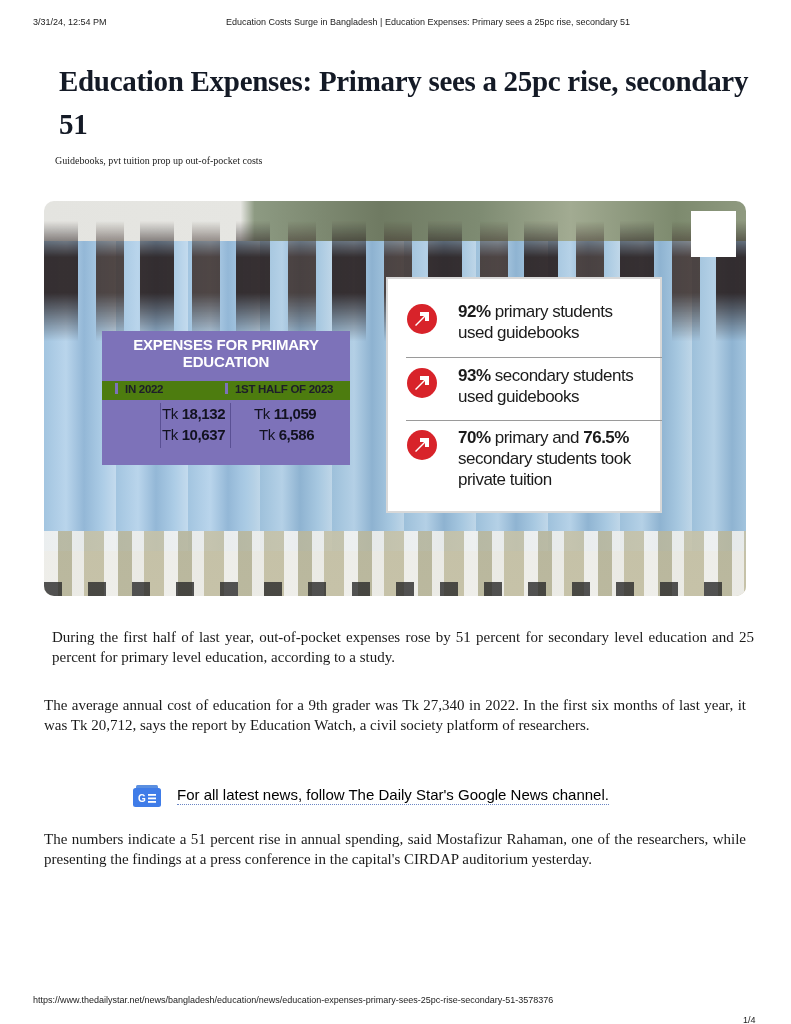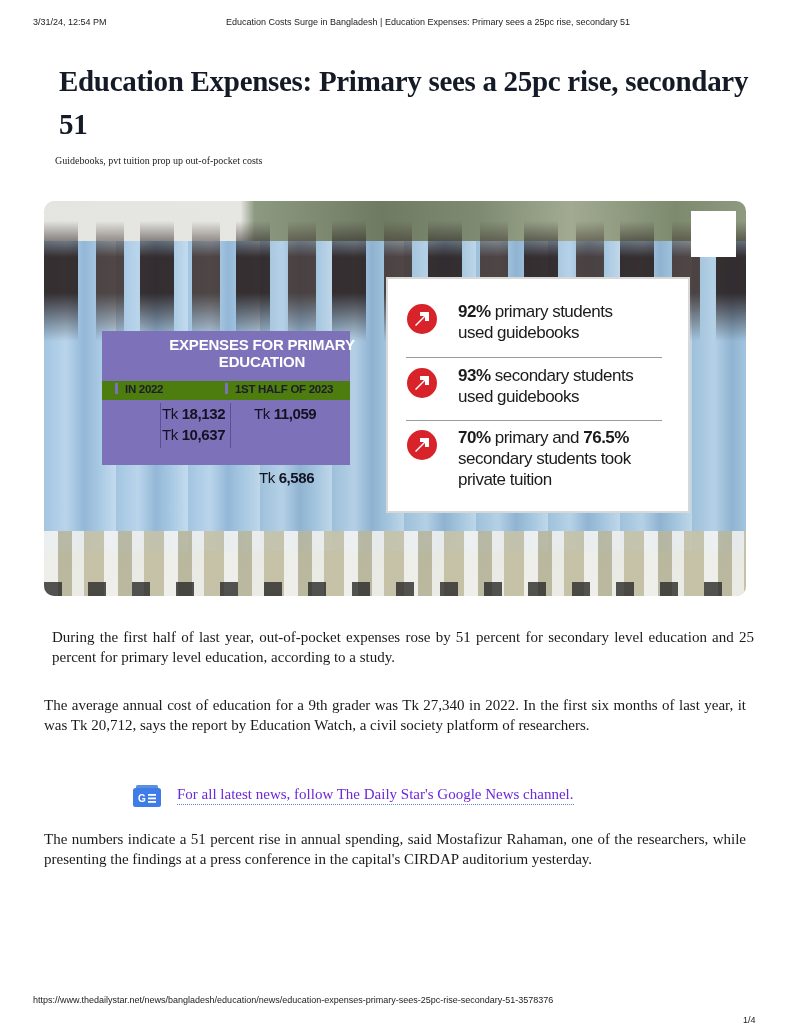--- a/index.html
+++ b/index.html
@@ -26,38 +26,38 @@
     background: repeating-linear-gradient(90deg, rgba(40,30,30,0.9) 0px, rgba(40,30,30,0.9) 34px, rgba(0,0,0,0) 34px, rgba(0,0,0,0) 52px, rgba(60,45,40,0.85) 52px, rgba(60,45,40,0.85) 80px, rgba(0,0,0,0) 80px, rgba(0,0,0,0) 96px);
     -webkit-mask-image: linear-gradient(180deg, rgba(0,0,0,0) 0%, #000 30%, #000 60%, rgba(0,0,0,0) 100%);
     mask-image: linear-gradient(180deg, rgba(0,0,0,0) 0%, #000 30%, #000 60%, rgba(0,0,0,0) 100%); }
   .hero .legs { position: absolute; left: 0; top: 330px; width: 100%; height: 65px;
     background: repeating-linear-gradient(90deg, #f3f3f1 0px, #f3f3f1 14px, #b9b79d 14px, #b9b79d 28px, #efefec 28px, #efefec 40px, #c6c2a8 40px, #c6c2a8 60px); opacity: 0.9; }
   .hero .shoes { position: absolute; left: 0; bottom: 0; width: 100%; height: 14px;
     background: repeating-linear-gradient(90deg, #2a2a2a 0px, #2a2a2a 18px, rgba(0,0,0,0) 18px, rgba(0,0,0,0) 44px); opacity: 0.8; }
   .hero .white-square { position: absolute; left: 647px; top: 10px; width: 45px; height: 46px; background: #ffffff; }
 
   .purple-box { position: absolute; left: 58px; top: 130px; width: 248px; height: 134px; background: #7d72b9; }
-  .purple-box .pb-title { position: absolute; left: 0; top: 5px; width: 100%; text-align: center; font-family: "Liberation Sans", sans-serif; font-weight: bold; font-size: 15px; line-height: 17px; color: #ffffff; letter-spacing: -0.2px; padding-left: 36px; }
+  .purple-box .pb-title { position: absolute; left: 0; top: 5px; width: 100%; text-align: center; font-family: "Liberation Sans", sans-serif; font-weight: bold; font-size: 15px; line-height: 17px; color: #ffffff; letter-spacing: -0.2px; }
   .purple-box .pb-header { position: absolute; left: 0; top: 50px; width: 100%; height: 19px; background: #4d7c0f; }
   .pb-header .col { position: absolute; top: 2px; font-family: "Liberation Sans", sans-serif; font-weight: bold; font-size: 11.5px; color: #1d1d2a; letter-spacing: -0.3px; }
   .pb-header .col .bar { display: inline-block; width: 3px; height: 11px; background: #7d72b9; margin-right: 7px; vertical-align: -1px; }
   .pb-header .col1 { left: 13px; }
   .pb-header .col2 { left: 123px; }
   .purple-box .divider { position: absolute; top: 72px; width: 1px; height: 45px; background: #5a5094; }
   .purple-box .divider.d1 { left: 58px; }
   .purple-box .divider.d2 { left: 128px; }
   .purple-box .val { position: absolute; font-family: "Liberation Sans", sans-serif; font-size: 15px; color: #121220; letter-spacing: -0.4px; }
   .purple-box .val .cur { font-weight: normal; }
   .purple-box .val .num { font-weight: bold; }
   .purple-box .v11 { left: 60px; top: 74px; }
   .purple-box .v12 { left: 152px; top: 74px; }
   .purple-box .v21 { left: 60px; top: 95px; }
-  .purple-box .v22 { left: 157px; top: 95px; margin-top: 43px; }
+  .purple-box .v22 { left: 157px; top: 95px; }
 
-  .stats-box { position: absolute; left: 342px; top: 76px; width: 304px; height: 236px; background: #ffffff; border: 2px solid #d8d8d8; box-sizing: border-box; }
+  .stats-box { position: absolute; left: 342px; top: 76px; width: 276px; height: 236px; background: #ffffff; border: 2px solid #d8d8d8; box-sizing: border-box; }
   .stat { position: absolute; left: 0; width: 100%; }
   .stat .arrow { position: absolute; left: 18px; width: 32px; height: 32px; }
   .stat .text { position: absolute; left: 70px; font-family: "Liberation Sans", sans-serif; font-size: 17px; line-height: 21px; color: #1b1b1b; letter-spacing: -0.5px; }
   .stat .text b { font-weight: bold; }
   .stat.s1 { top: 22px; }
   .stat.s1 .arrow { top: 2px; }
   .stat.s2 { top: 86px; }
   .stat.s2 .arrow { top: 2px; }
   .stat.s3 { top: 148px; }
   .stat.s3 .arrow { top: 2px; }
@@ -65,21 +65,21 @@
   .stats-box .sep.a { top: 78px; }
   .stats-box .sep.b { top: 141px; }
 
   .para { position: absolute; left: 44px; width: 702px; margin: 0; font-family: "Liberation Serif", serif; font-size: 15px; line-height: 20px; color: #1a1a1a; text-align: justify; }
   .p1 { top: 627px; margin-left: 8px; }
   .p2 { top: 695px; }
   .p3 { top: 829px; }
 
   .gnews { position: absolute; left: 133px; top: 785px; height: 24px; }
   .gnews .gicon { position: absolute; left: 0; top: 0; width: 28px; height: 22px; }
-  .gnews .glink { position: absolute; left: 44px; top: 1px; white-space: nowrap; font-family: Liberation Serif, serif; font-size: 15px; color: #6d28d9; border-bottom: 1px dotted #6b86c4; padding-bottom: 1px; }
+  .gnews .glink { position: absolute; left: 44px; top: 1px; white-space: nowrap; font-family: Liberation Sans, sans-serif; font-size: 15px; color: #000000; border-bottom: 1px dotted #6b86c4; padding-bottom: 1px; }
 
   .print-footer { position: absolute; top: 995px; left: 0; width: 710px; height: 14px; font-family: "Liberation Sans", sans-serif; font-size: 9px; color: #222; }
   .print-footer .url { position: absolute; left: 33px; top: 0; }
   .print-footer .page { position: absolute; left: 743px; top: 0; margin-top: 20px; }
 </style>
 </head>
 <body>
 
 <div class="print-header">
   <span class="date">3/31/24, 12:54 PM</span>

